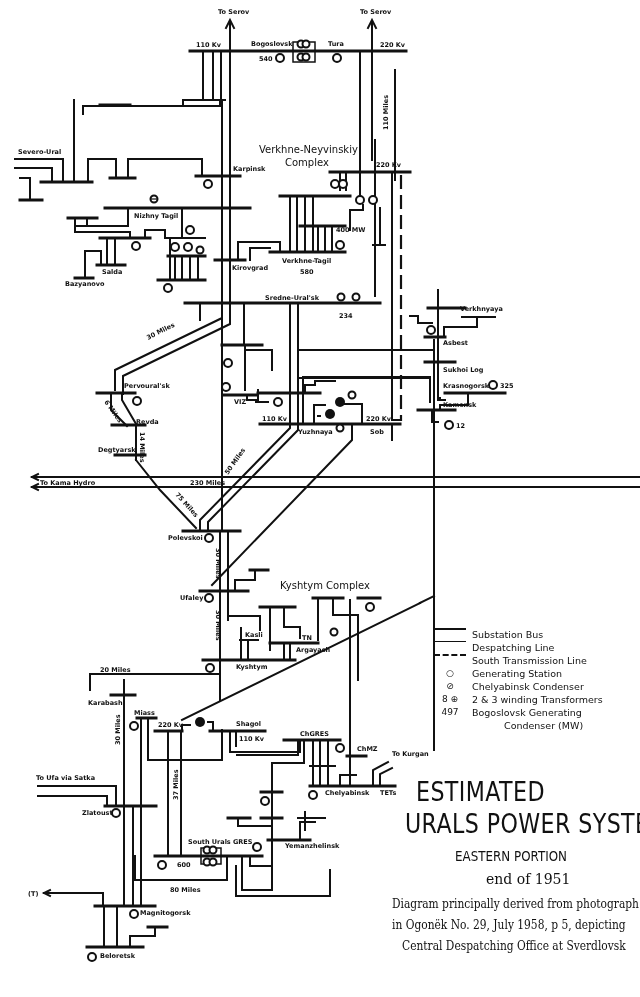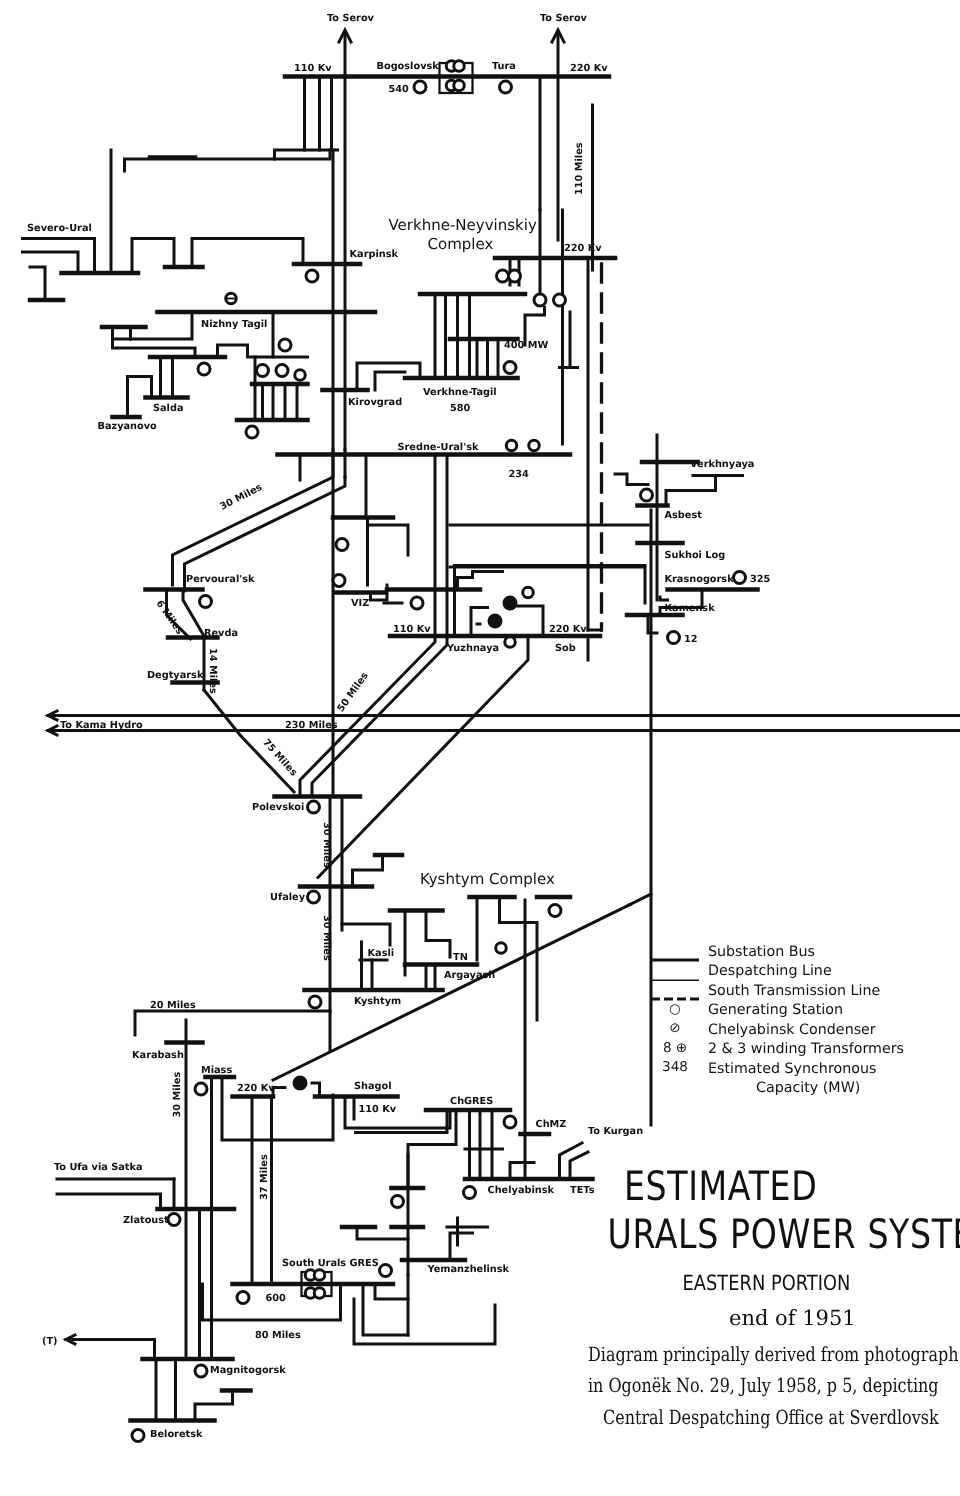--- a/index.html
+++ b/index.html
@@ -12,21 +12,21 @@
   .cx{stroke-width:2.2;stroke-dasharray:14 9;fill:none;}
   .gen{fill:#fff;stroke:#111;stroke-width:2;}
   .lbl{font-family:"DejaVu Sans",sans-serif;font-size:6.5px;font-weight:bold;fill:#111;}
   .lbl-big{font-family:"DejaVu Sans",sans-serif;font-size:10px;fill:#111;}
   .title1{position:absolute;left:416px;top:776px;font-family:"DejaVu Sans",sans-serif;font-size:27px;letter-spacing:0.5px;transform:scaleX(0.82);transform-origin:left top;}
   .title2{position:absolute;left:405px;top:808px;font-family:"DejaVu Sans",sans-serif;font-size:27px;letter-spacing:0.5px;transform:scaleX(0.82);transform-origin:left top;white-space:nowrap;}
   .title3{position:absolute;left:455px;top:848px;font-family:"DejaVu Sans",sans-serif;font-size:14px;transform:scaleX(0.85);transform-origin:left top;}
   .title4{position:absolute;left:486px;top:871px;font-family:"DejaVu Serif",serif;font-size:14px;}
   .credit{position:absolute;font-family:"DejaVu Serif",serif;font-size:13px;white-space:nowrap;transform:scaleX(0.82);transform-origin:left top;}
   .legend{position:absolute;left:428px;top:628px;font-family:"DejaVu Sans",sans-serif;font-size:9.5px;line-height:13px;}
-  .legend .row{display:flex;align-items:flex-end;height:13px;}
+  .legend .row{display:flex;align-items:flex-start;height:13px;}
   .legend .sym{width:44px;display:inline-flex;justify-content:center;align-items:center;font-size:9px;}
   .legend .txt{white-space:nowrap;}
   .legend .cont{padding-left:76px;}
   .swatch-solid{display:inline-block;width:32px;border-top:2px solid #111;}
   .swatch-thin{display:inline-block;width:32px;border-top:1.5px solid #111;}
   .swatch-dash{display:inline-block;width:32px;border-top:2px dashed #111;}
 </style>
 </head>
 <body>
 
@@ -430,25 +430,25 @@
   </div>
   <div class="row">
     <span class="sym">⊘</span>
     <span class="txt">Chelyabinsk Condenser</span>
   </div>
   <div class="row">
     <span class="sym">8 ⊕</span>
     <span class="txt">2 &amp; 3 winding Transformers</span>
   </div>
   <div class="row">
-    <span class="sym">348</span>
-    <span class="txt">Estimated Synchronous</span>
+    <span class="sym">497</span>
+    <span class="txt">Bogoslovsk Generating</span>
   </div>
   <div class="row cont">
-    <span class="txt">Capacity (MW)</span>
+    <span class="txt">Condenser (MW)</span>
   </div>
 </div>
 
 <div class="title1">ESTIMATED</div>
 <div class="title2">URALS POWER SYSTEM</div>
 <div class="title3">EASTERN PORTION</div>
 <div class="title4">end of 1951</div>
 <div class="credit" style="left:392px;top:896px;">Diagram principally derived from photograph</div>
 <div class="credit" style="left:392px;top:917px;">in Ogonëk No. 29, July 1958, p 5, depicting</div>
 <div class="credit" style="left:402px;top:938px;">Central Despatching Office at Sverdlovsk</div>

